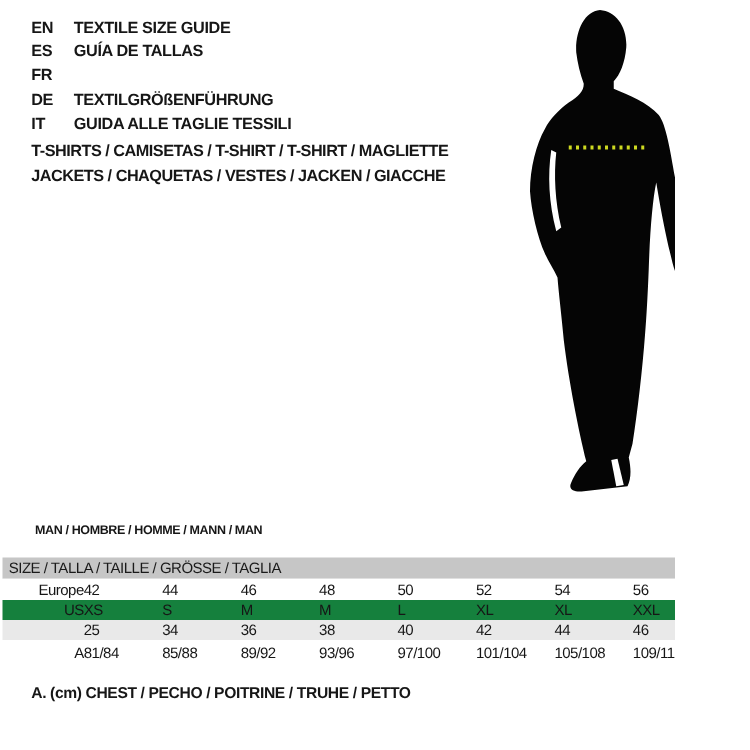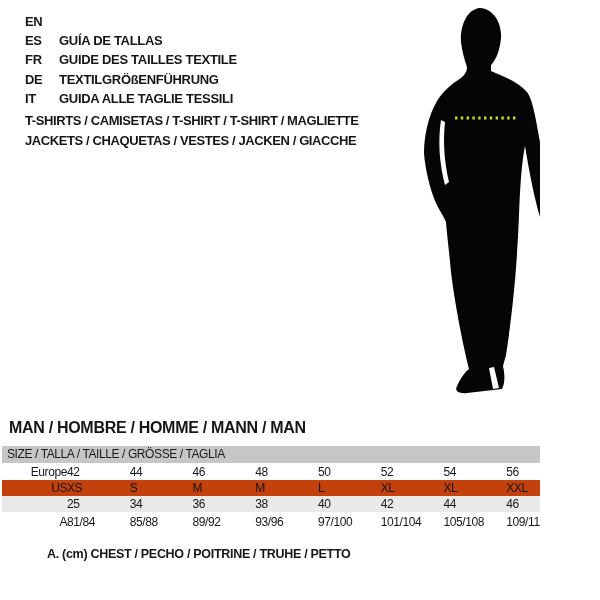--- a/index.html
+++ b/index.html
@@ -10,50 +10,50 @@
   }
   
   .langs{position:absolute;left:25px;top:12px;}
   .lang-row{display:flex;line-height:19.2px;font-size:13px;font-weight:700;letter-spacing:-0.3px;}
   .lang-code{width:34px;flex:0 0 34px;}
   
   .products{position:absolute;left:25px;top:111px;font-size:13px;font-weight:700;letter-spacing:-0.4px;line-height:20px;}
   
   .figure{position:absolute;left:415px;top:0px;width:165px;height:400px;}
   
-  .section-title{position:absolute;left:9px;top:419px;font-size:16px;font-weight:700;letter-spacing:-0.3px;}
+  .section-title{position:absolute;left:28px;top:419px;font-size:10px;font-weight:700;letter-spacing:-0.3px;}
   
   .size-table{position:absolute;left:2px;top:446px;width:567px;font-size:12px;letter-spacing:-0.4px;}
   .t-header{background:#c6c6c6;height:17px;line-height:17px;padding-left:5px;color:#1a1a1a;}
   .t-row{display:flex;align-items:center;}
   .t-label{width:60px;flex:0 0 60px;padding-left:5px;text-align:right;}
   .t-cell{flex:1 1 0;text-align:left;}
   .row-europe{height:17px;background:#ffffff;}
-  .row-us{height:16px;background:#c2410c;}
+  .row-us{height:16px;background:#15803d;}
   .row-num{height:16px;background:#e9e9e9;}
   .row-a{height:20px;background:#ffffff;}
   
-  .footnote{position:absolute;left:25px;top:547px;font-size:12.5px;font-weight:700;letter-spacing:-0.3px;margin-left:22px;}
+  .footnote{position:absolute;left:25px;top:547px;font-size:12.5px;font-weight:700;letter-spacing:-0.3px;}
 </style>
 </head>
 <body>
 
 <div id="stage">
 
   <div class="langs">
     <div class="lang-row">
       <span class="lang-code">EN</span>
+      <span class="lang-label">TEXTILE SIZE GUIDE</span>
     </div>
     <div class="lang-row">
       <span class="lang-code">ES</span>
       <span class="lang-label">GUÍA DE TALLAS</span>
     </div>
     <div class="lang-row">
       <span class="lang-code">FR</span>
-      <span class="lang-label">GUIDE DES TAILLES TEXTILE</span>
     </div>
     <div class="lang-row">
       <span class="lang-code">DE</span>
       <span class="lang-label">TEXTILGRÖßENFÜHRUNG</span>
     </div>
     <div class="lang-row">
       <span class="lang-code">IT</span>
       <span class="lang-label">GUIDA ALLE TAGLIE TESSILI</span>
     </div>
   </div>

